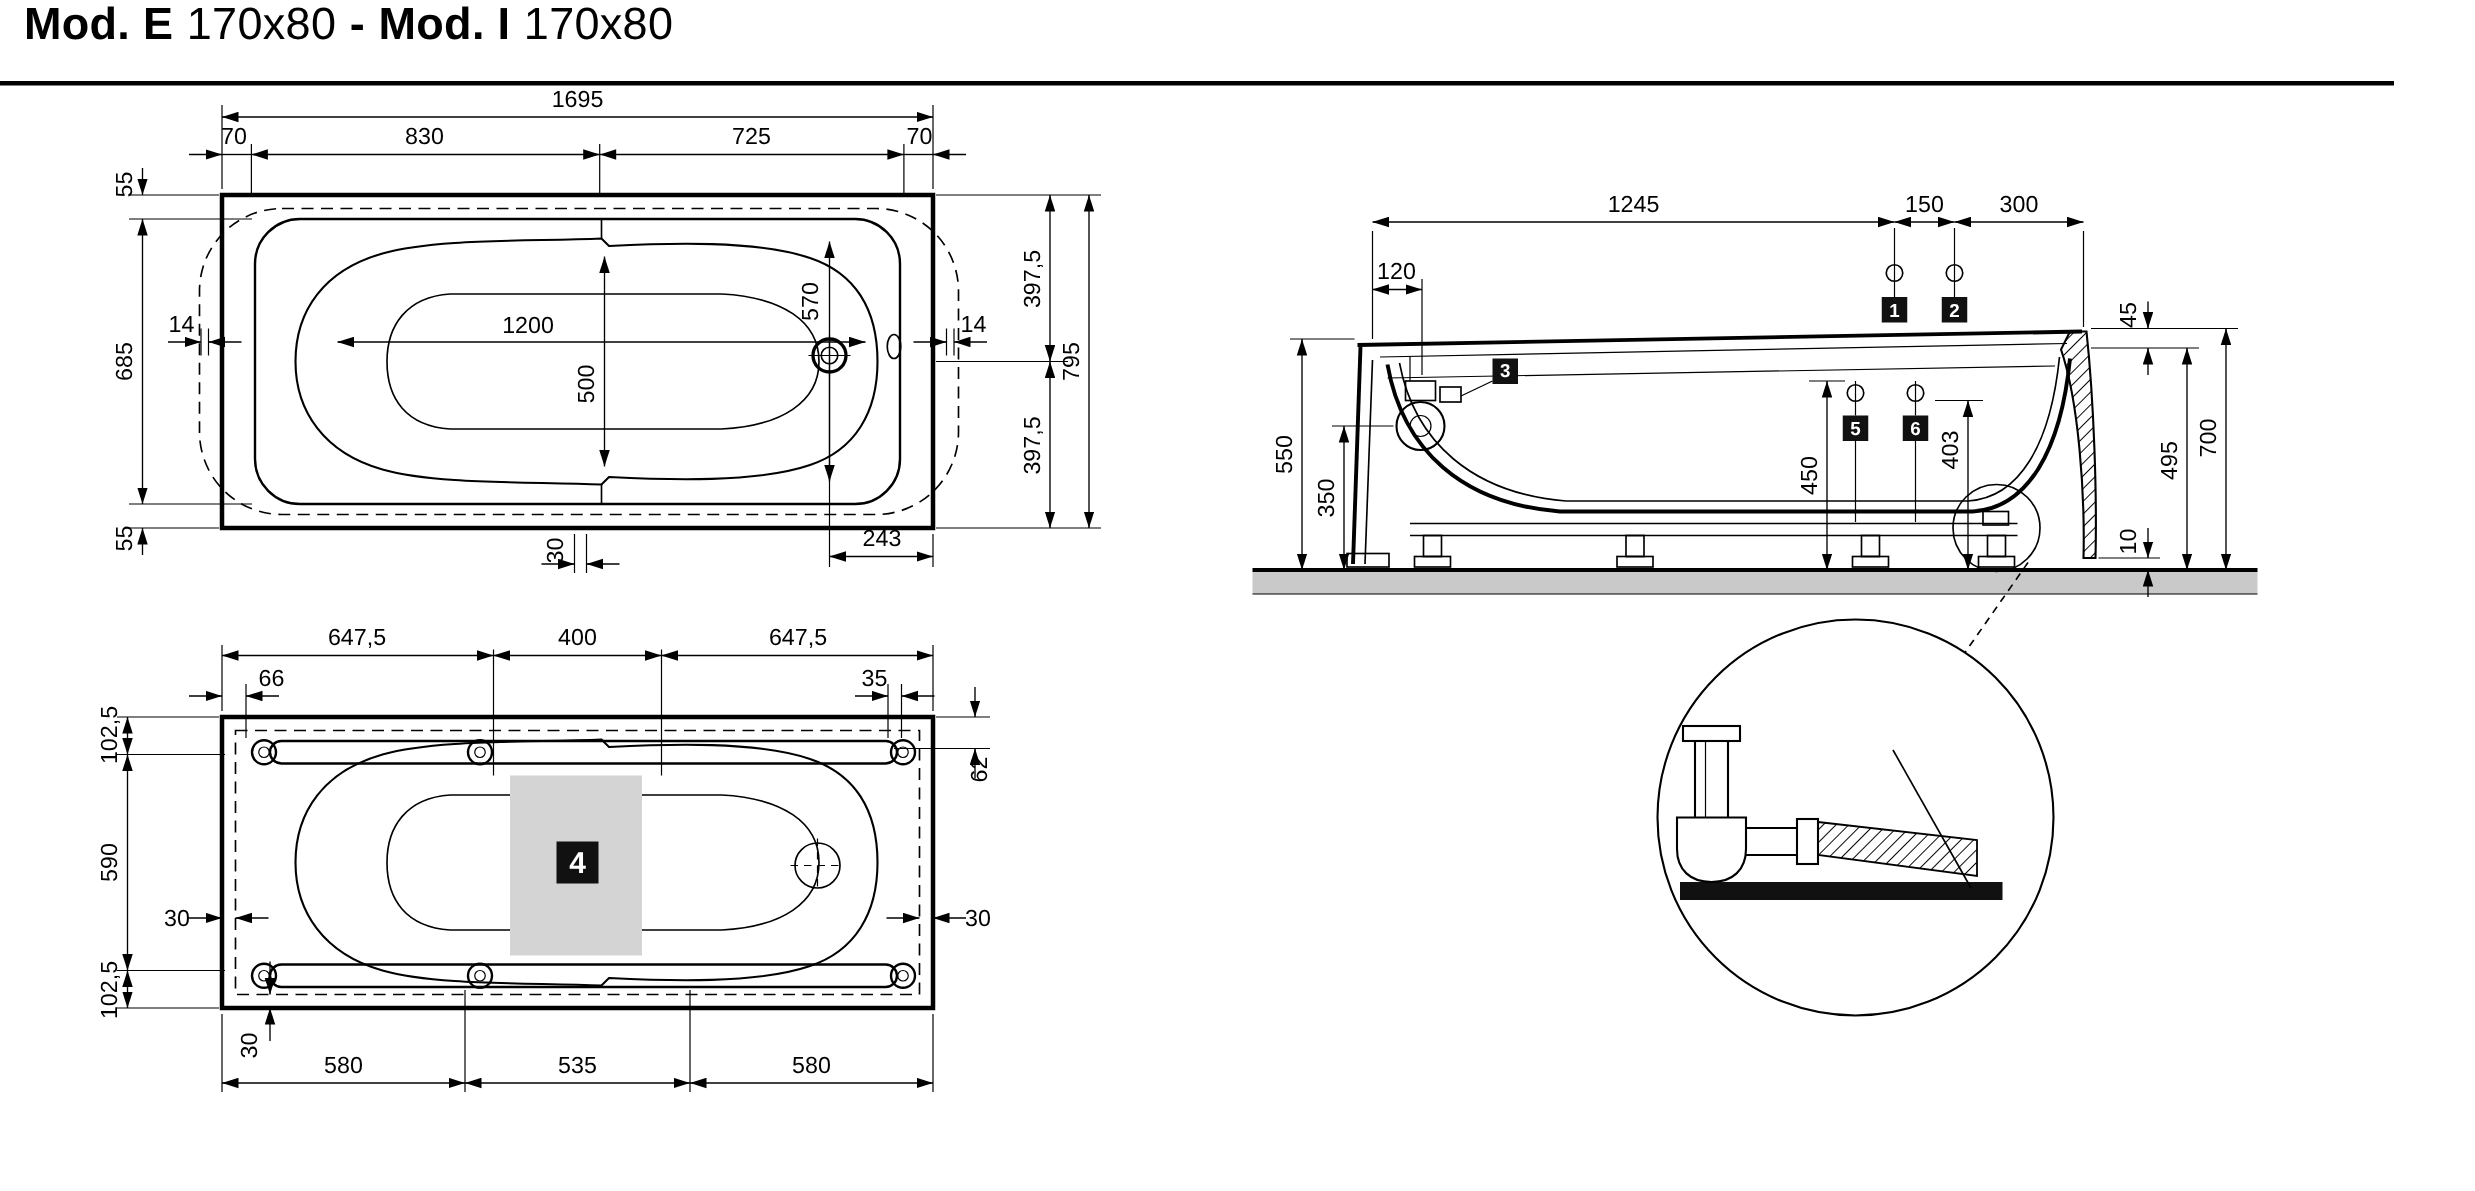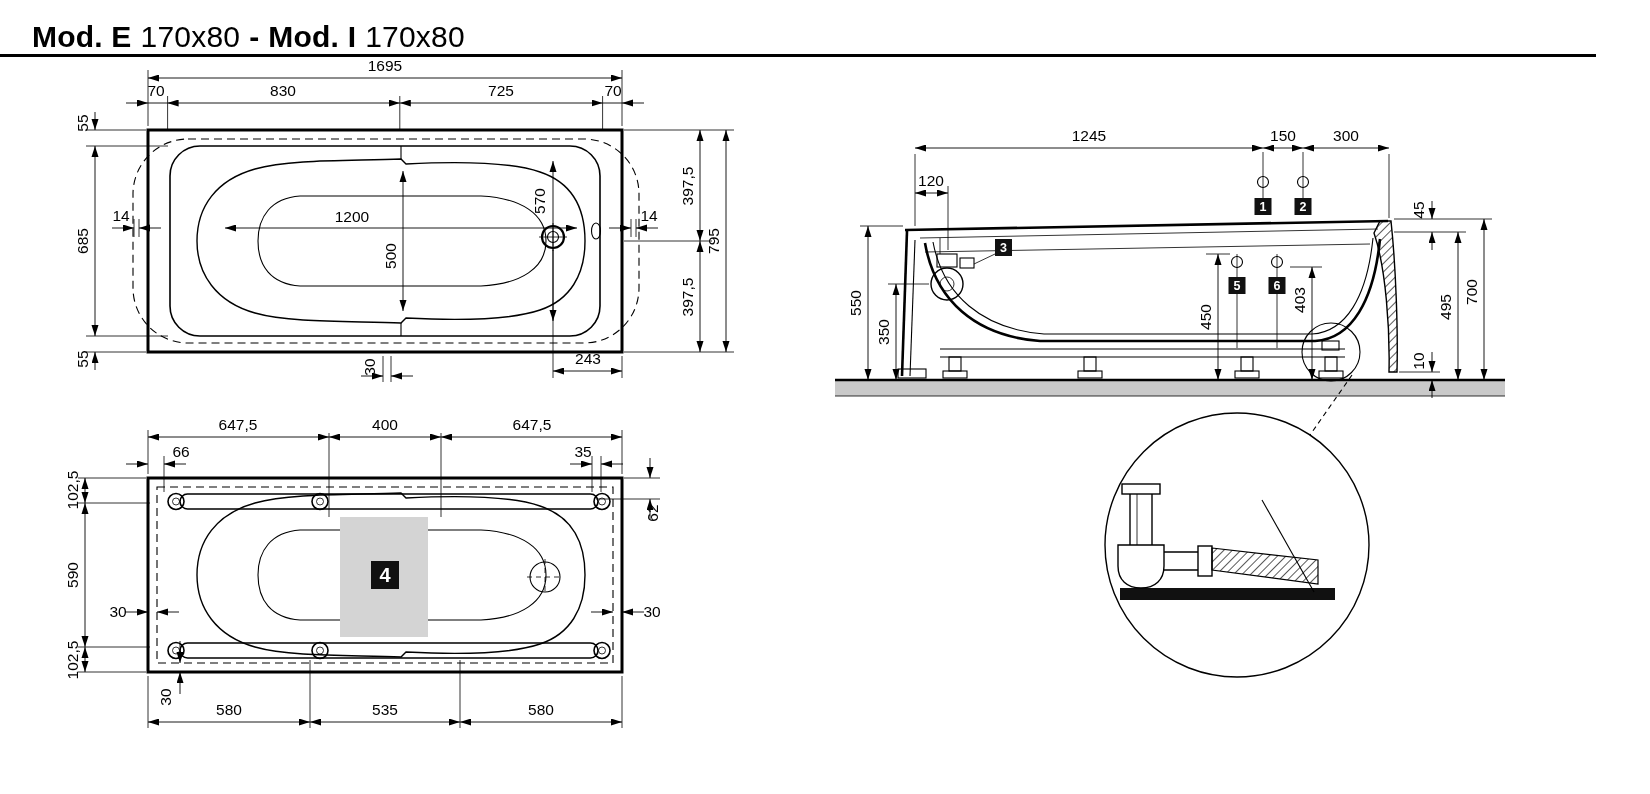--- a/index.html
+++ b/index.html
@@ -1,19 +1,19 @@
 <!DOCTYPE html>
 <html><head>
 <meta charset="utf-8">
 <style>
   *{margin:0;padding:0;box-sizing:border-box}
   html,body{width:1650px;height:794px;background:#fff;overflow:hidden}
   body{position:relative;font-family:"Liberation Sans",sans-serif;color:#000}
   header{position:absolute;top:0;left:0;width:1596px;height:57px;border-bottom:3px solid #000;
-         display:flex;align-items:flex-end;padding-left:32px;font-size:30px;letter-spacing:.2px;background:#fff;z-index:2}
+         display:flex;align-items:flex-start;padding-left:16px;font-size:30px;letter-spacing:.2px;background:#fff;z-index:2}
   header span{margin-right:9px;white-space:nowrap}
   header .b{font-weight:bold}
   svg{position:absolute;top:0;left:0;z-index:1}
   .s3{stroke:#000;stroke-width:3;fill:none}
   .s25{stroke:#000;stroke-width:2.6;fill:none}
   .s2{stroke:#000;stroke-width:2.2;fill:none}
   .s16{stroke:#000;stroke-width:1.6;fill:none}
   .s14{stroke:#000;stroke-width:1.4;fill:none}
   .s1{stroke:#000;stroke-width:1.1;fill:none}
   .s08{stroke:#000;stroke-width:0.8;fill:none}

